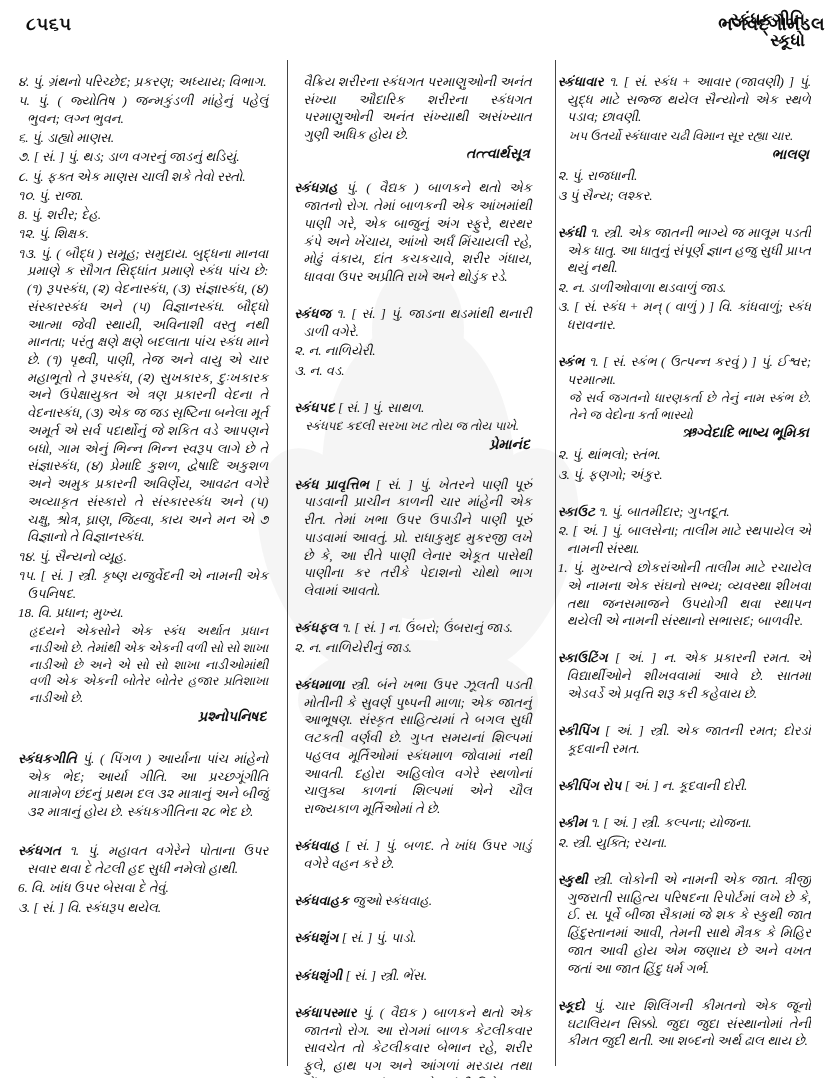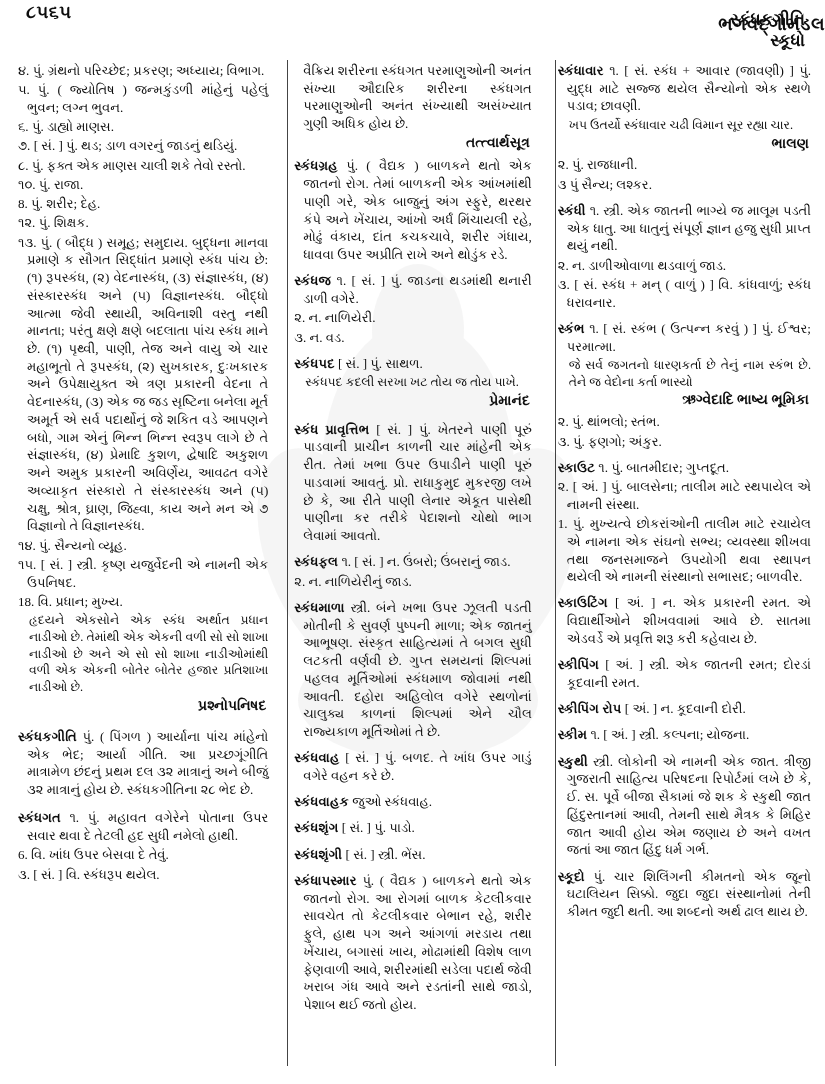--- a/index.html
+++ b/index.html
@@ -40,21 +40,21 @@
   
   #runhead {
     position: relative;
     height: 58px;
     padding: 12px 16px 0 22px;
     box-sizing: border-box;
   }
   .rh-left {
     position: absolute;
     left: 26px;
-    top: 2px;
+    top: 14px;
     font-size: 18px;
     font-weight: 700;
     letter-spacing: .5px;
   }
   .rh-center {
     position: absolute;
     left: 0; right: 0;
     top: 14px;
     text-align: right;
     font-size: 18px;
@@ -97,21 +97,21 @@
     position: absolute;
     top: 2px;
     width: 1px;
     background: #1b1b1b;
     opacity: .82;
   }
   #rule1 { left: 287px;  height: 1006px; }
   #rule2 { left: 555px;  height: 1006px; }
 
   
-  .entry { margin: 4px 0 0 0; }
+  .entry { margin: 15px 0 0 0; font-style: italic; }
 
   
   .p {
     margin: 0 0 1.5px 0;
     text-align: justify;
     text-justify: inter-word;
     text-indent: 0;
   }
   .p.hang   { padding-left: 9px; text-indent: -9px; }
   .p.indent { padding-left: 9px; }
@@ -395,20 +395,21 @@
         </p>
       </div>
 
       <div class="gap-s"></div>
 
       <div class="entry">
         <p class="p hang">
           <span class="head">સ્કીમ</span>
           <span>૧. [ અં. ] સ્ત્રી. કલ્પના; યોજના.</span>
         </p>
+        <p class="p hang">૨. સ્ત્રી. યુક્તિ; રચના.</p>
       </div>
 
       <div class="gap-s"></div>
 
       <div class="entry">
         <p class="p hang">
           <span class="head">સ્કુથી</span>
           <span>સ્ત્રી. લોકોની એ નામની એક જાત. ત્રીજી ગુજરાતી સાહિત્ય પરિષદના રિપોર્ટમાં લખે છે કે, ઈ. સ. પૂર્વે બીજા સૈકામાં જે શક કે સ્કુથી જાત હિંદુસ્તાનમાં આવી, તેમની સાથે મૈત્રક કે મિહિર જાત આવી હોય એમ જણાય છે અને વખત જતાં આ જાત હિંદુ ધર્મ ગર્ભ.</span>
         </p>
       </div>

